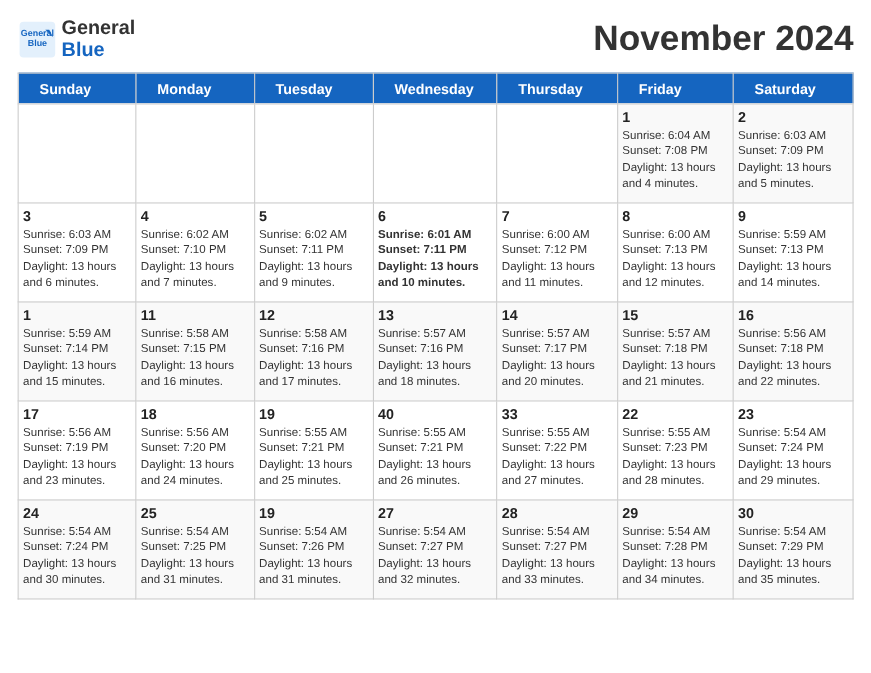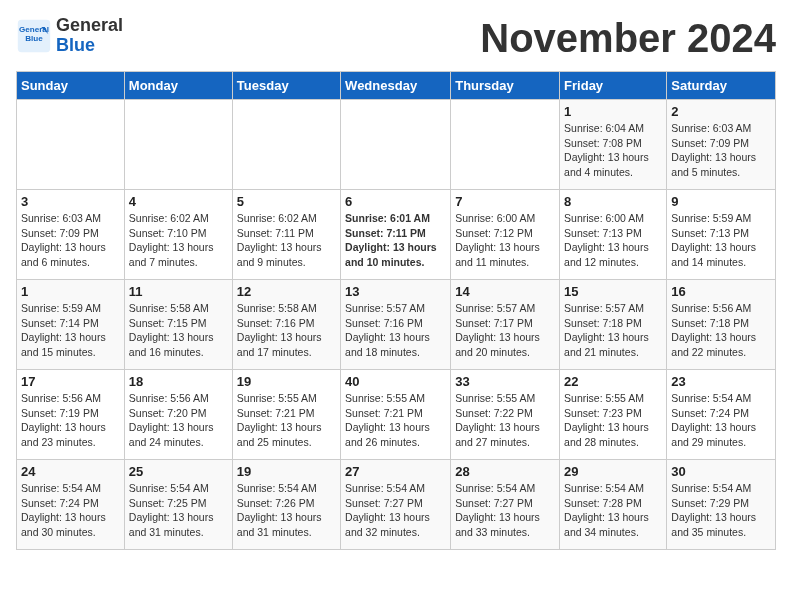--- a/index.html
+++ b/index.html
@@ -27,37 +27,37 @@
       color: #333;
       line-height: 1.1;
     }
     .logo-text .blue { color: #1565c0; }
     .logo-icon {
       width: 36px;
       height: 36px;
     }
     .title-block { text-align: right; }
     .month-title {
-      font-size: 40px;
+      font-size: 32px;
       font-weight: bold;
       color: #333;
     }
     .subtitle {
       font-size: 14px;
       color: #555;
     }
     table {
       width: 100%;
       border-collapse: collapse;
       font-size: 11px;
     }
     thead tr th {
       background: #1565c0;
       color: #fff;
-      padding: 6px 4px;
+      padding: 6px 19px;
       text-align: left;
       font-size: 13px;
       font-weight: bold;
       border: 1px solid #ccc;
     }
     tbody tr td {
       border: 1px solid #ccc;
       vertical-align: top;
       padding: 4px 4px 4px 4px;
       height: 90px;

